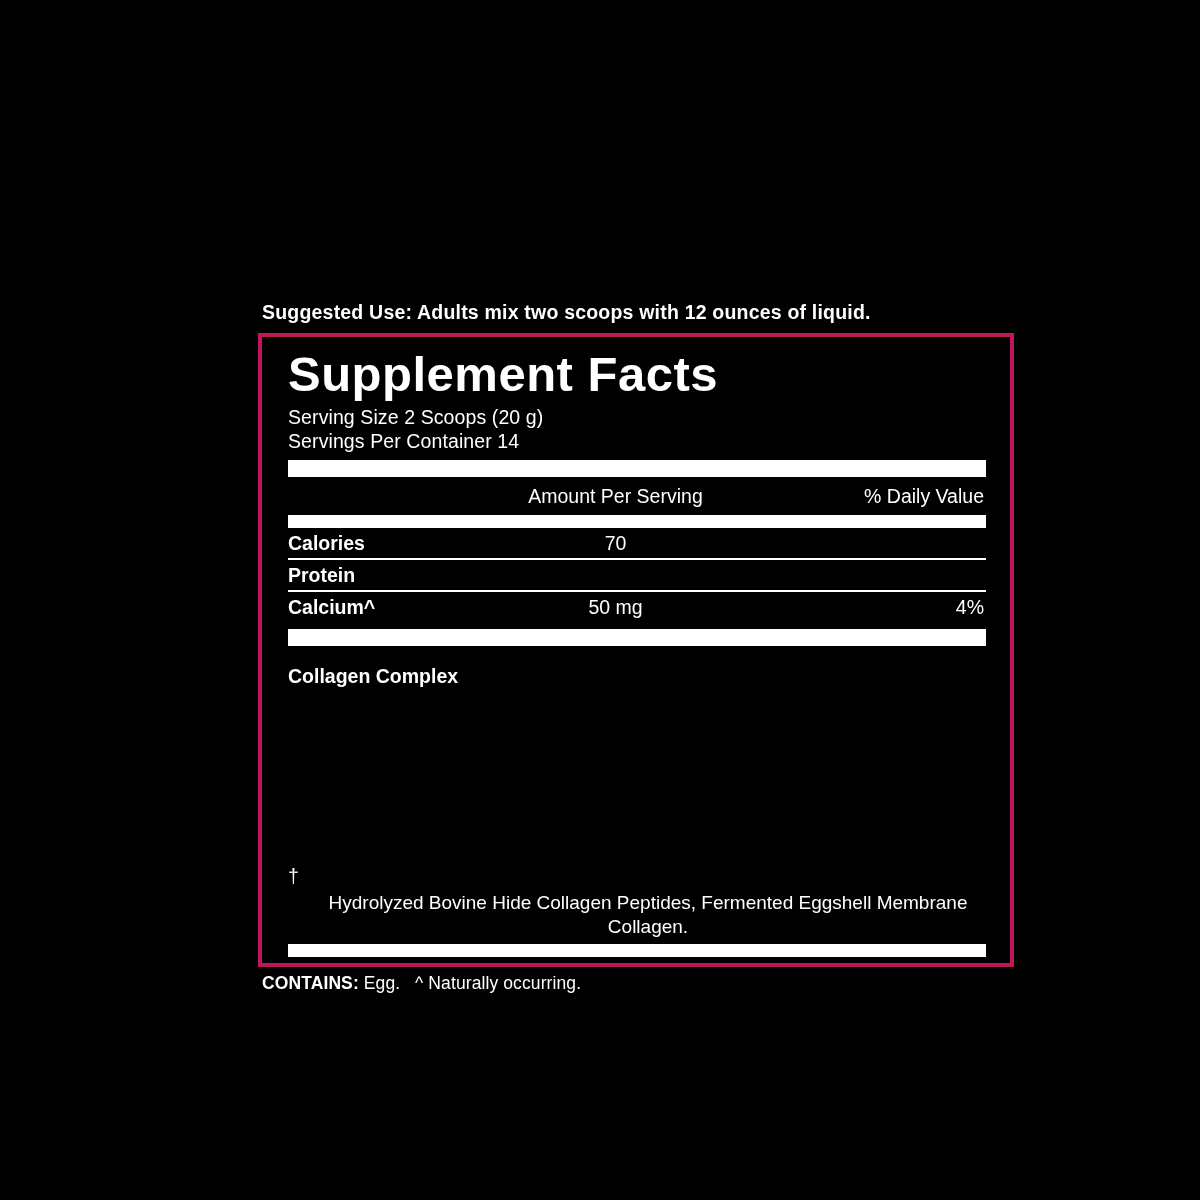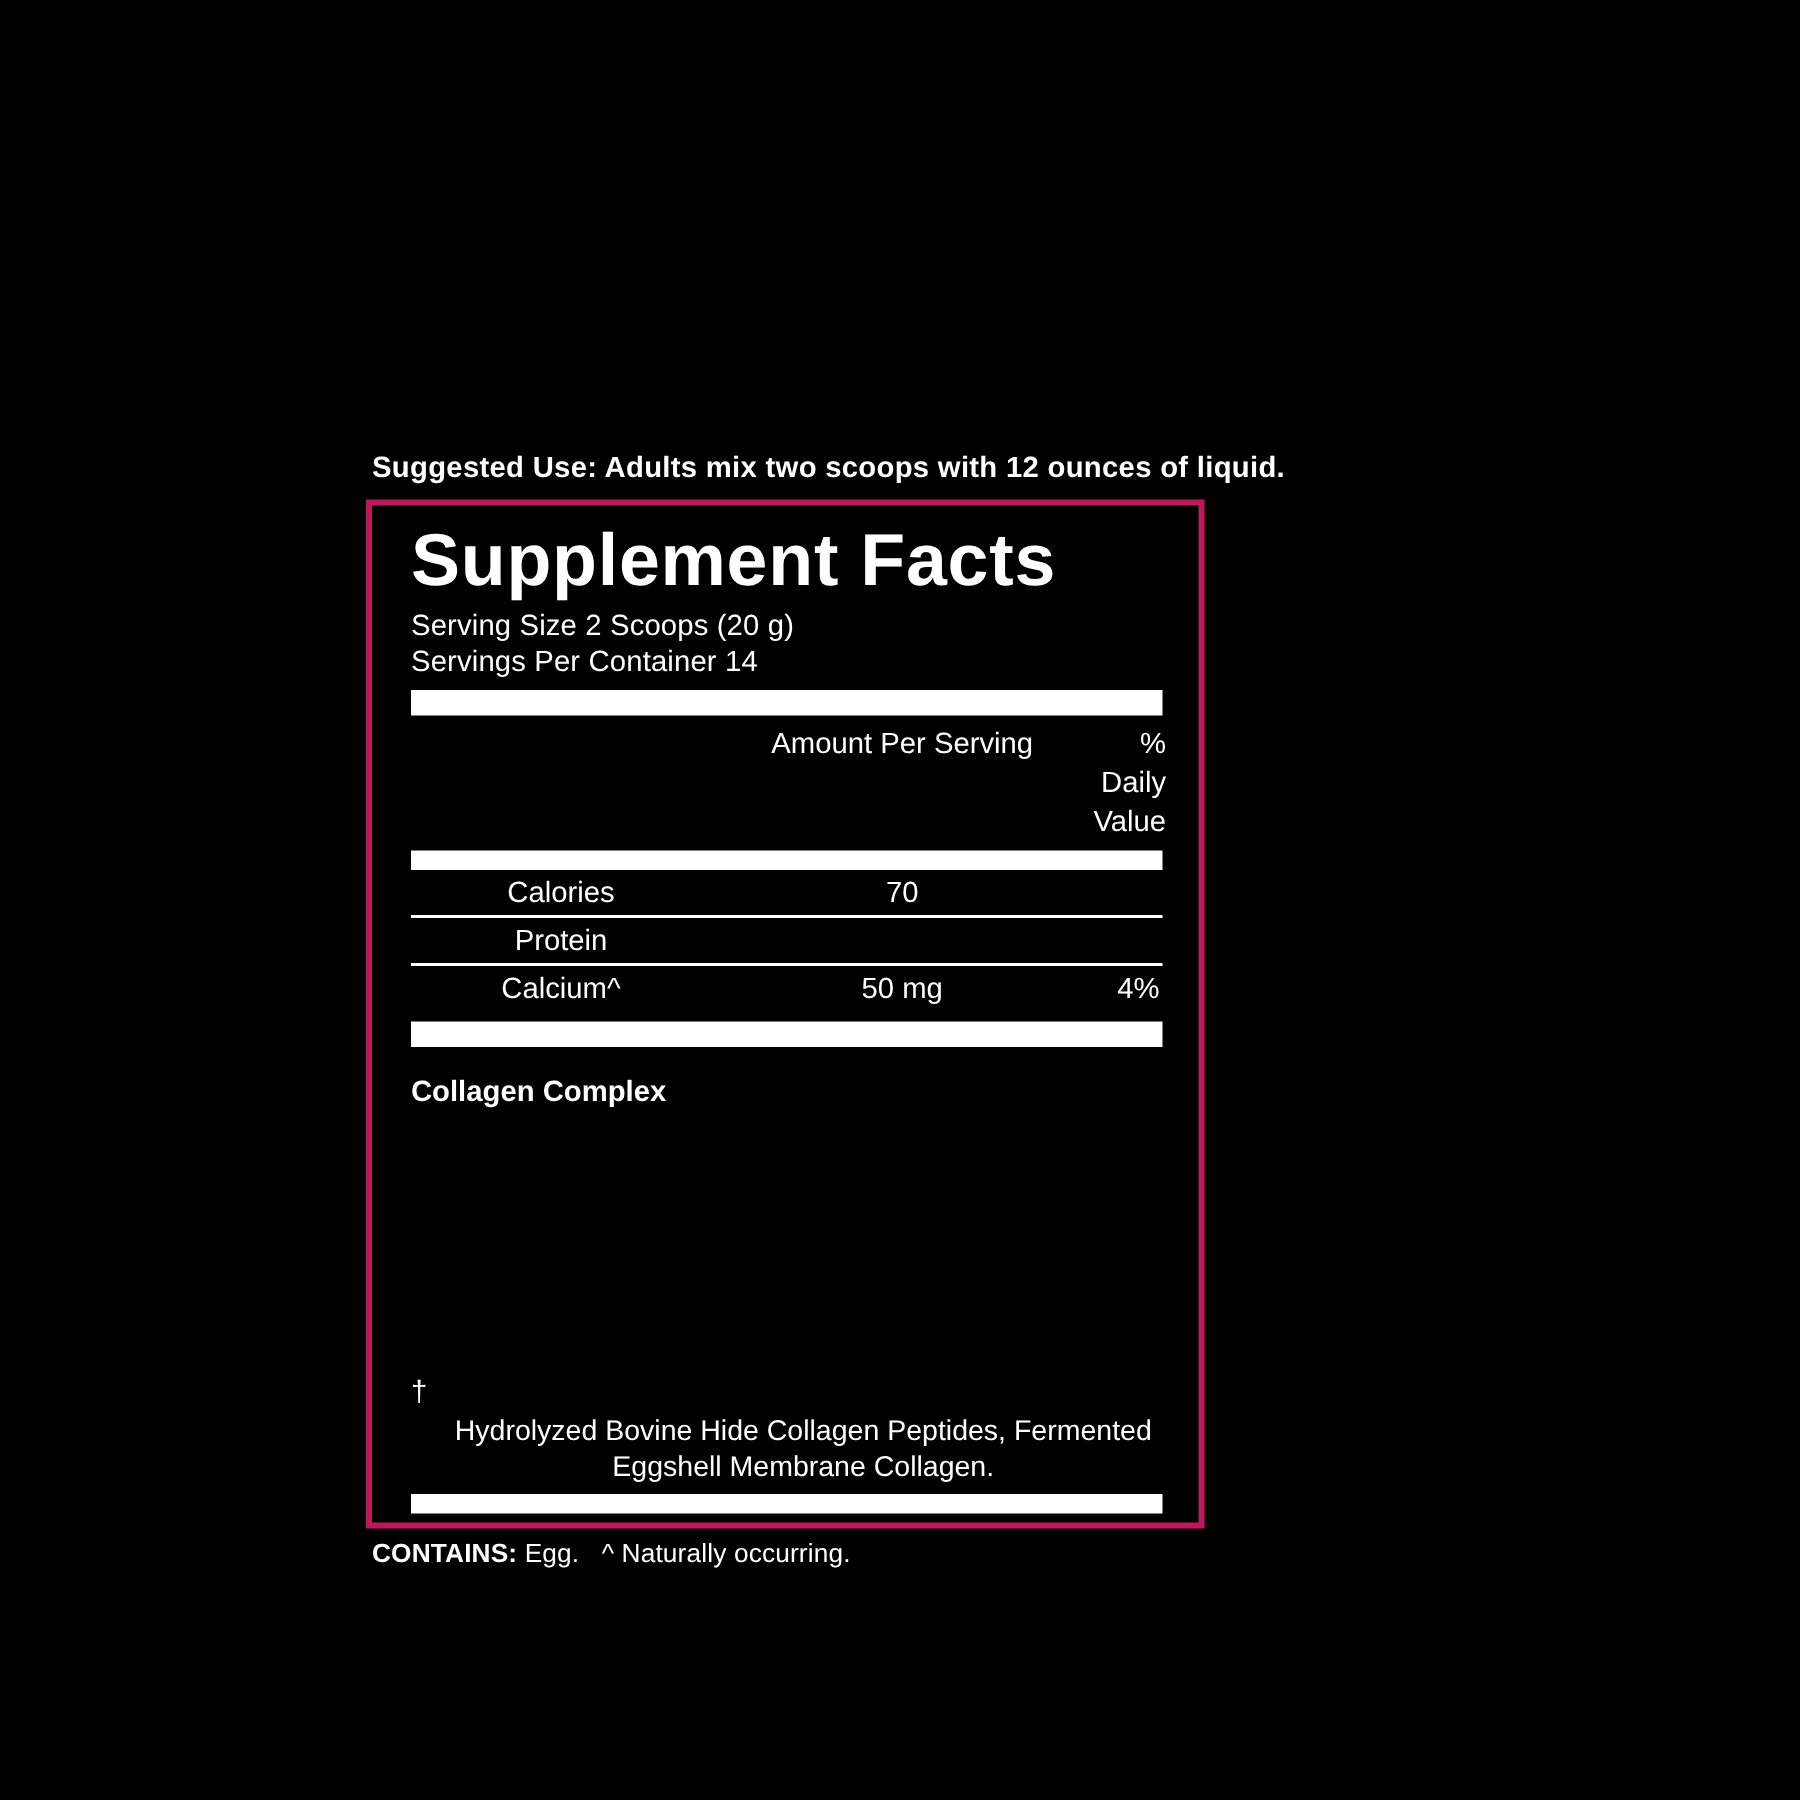--- a/index.html
+++ b/index.html
@@ -11,23 +11,23 @@
     width: 1200px;
     height: 1200px;
     position: relative;
     font-family: "Liberation Sans", sans-serif;
     color: #ffffff;
     overflow: hidden;
   }
 
   .label-wrap {
     position: absolute;
-    left: 244px;
+    left: 258px;
     top: 300px;
-    width: 559px;
+    width: 756px;
   }
 
   .suggested-use {
     font-size: 19.5px;
     line-height: 25px;
     font-weight: 700;
     letter-spacing: 0.2px;
     margin: 0 0 8px 4px;
     width: 620px;
   }
@@ -79,22 +79,21 @@
     display: flex;
     align-items: baseline;
     font-size: 19.5px;
     line-height: 27px;
     padding: 2px 0 1px 0;
   }
 
   .col-name {
     width: 200px;
     flex: 0 0 200px;
-    font-weight: 400;
-    text-align: center;
+    font-weight: 700;
   }
   .col-amount {
     width: 255px;
     flex: 0 0 255px;
     text-align: center;
   }
   .col-dv {
     flex: 1 1 auto;
     text-align: right;
     padding-right: 2px;

